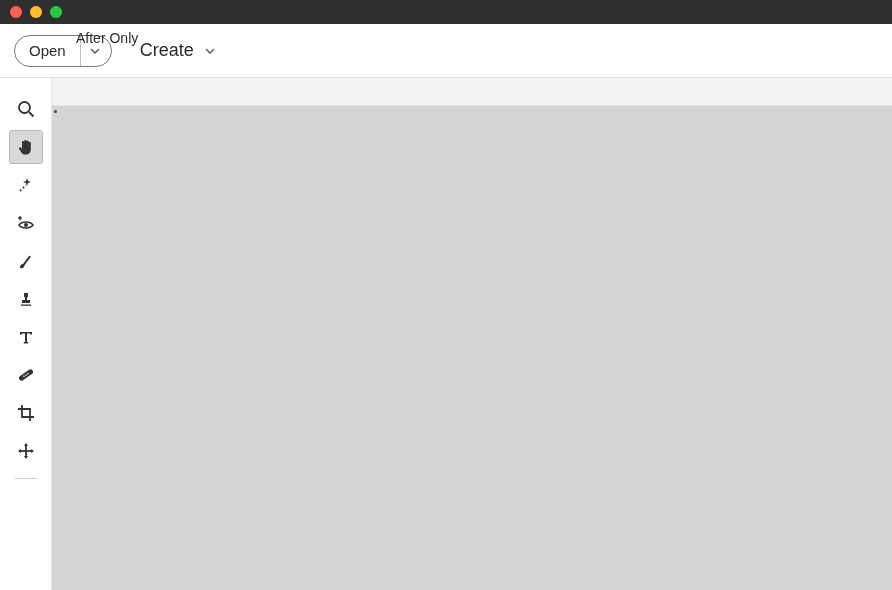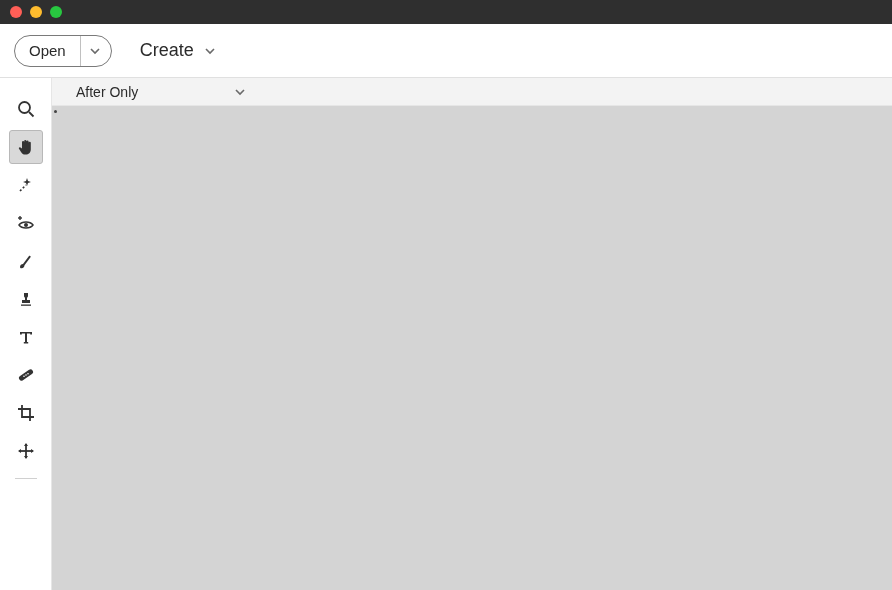--- a/index.html
+++ b/index.html
@@ -32,21 +32,21 @@
     color:#333; cursor:pointer; border-radius:3px;
   }
   .tool.active { background:#d9d9d9; border:1px solid #b8b8b8; }
   .tool-sep { width: 22px; border-top:1px solid #d0d0d0; margin-top:8px; }
 
   .main { flex:1; display:flex; flex-direction:column; }
   .viewbar {
     height: 28px; background:#f3f3f3; border-bottom:1px solid #e6e6e6;
     display:flex; align-items:center; padding-left:24px; gap:120px;
   }
-  .view-select { display:inline-flex; align-items:center; gap: 96px; color:#2b2b2b; font-size:14px; cursor:pointer; }
+  .view-select { display:inline-flex; align-items:center; gap: 96px; color:#2b2b2b; font-size:14px; cursor:pointer;flex-direction:column; }
 
   .canvas { flex:1; background:#d4d4d4; position:relative; }
   .canvas .tick { position:absolute; top:4px; left:2px; width:3px; height:3px; background:#444; border-radius:50%; }
 
   svg { display:block; }
 </style>
 </head>
 <body>
 
 <div class="titlebar">

